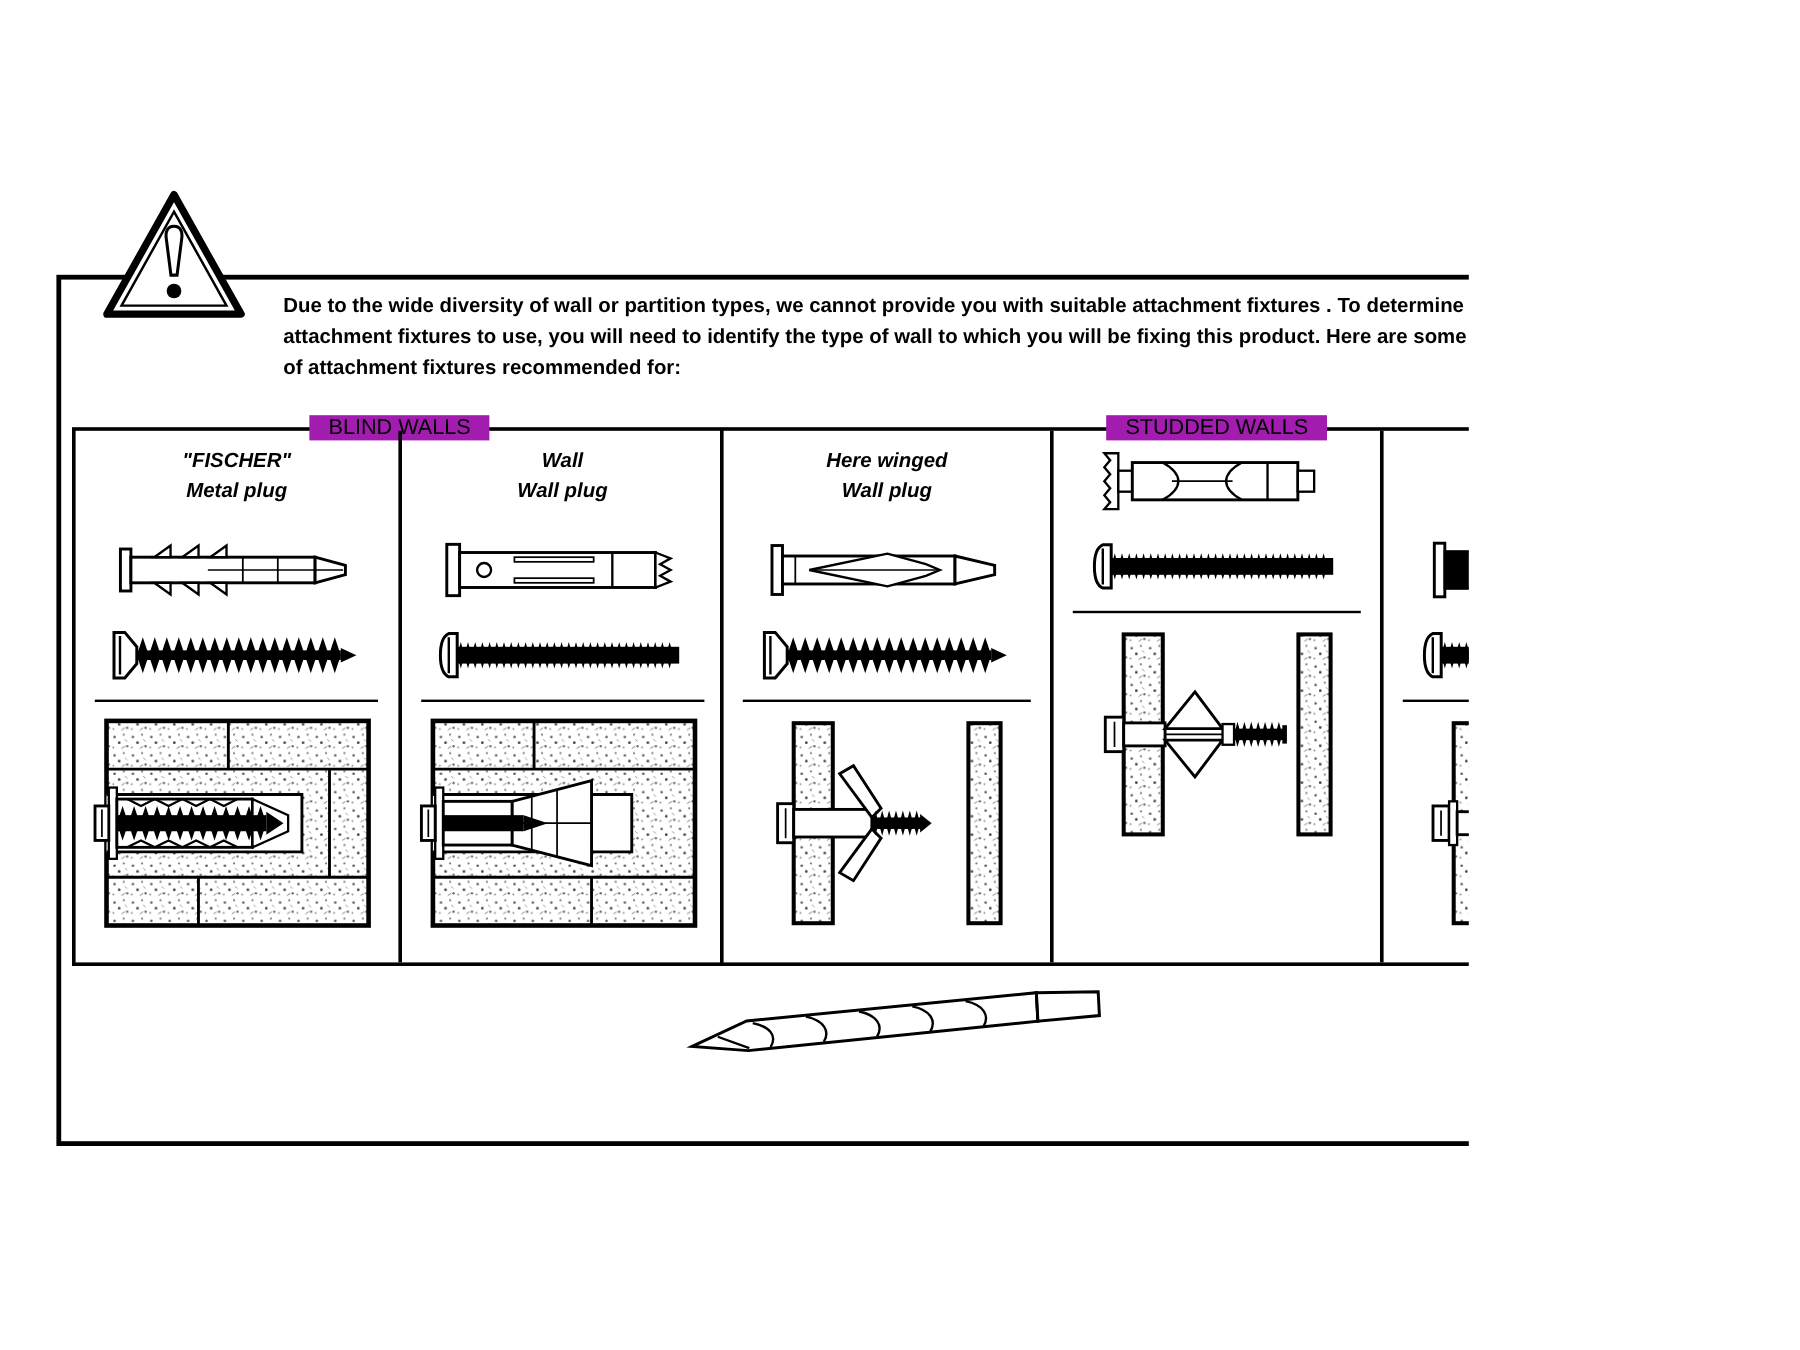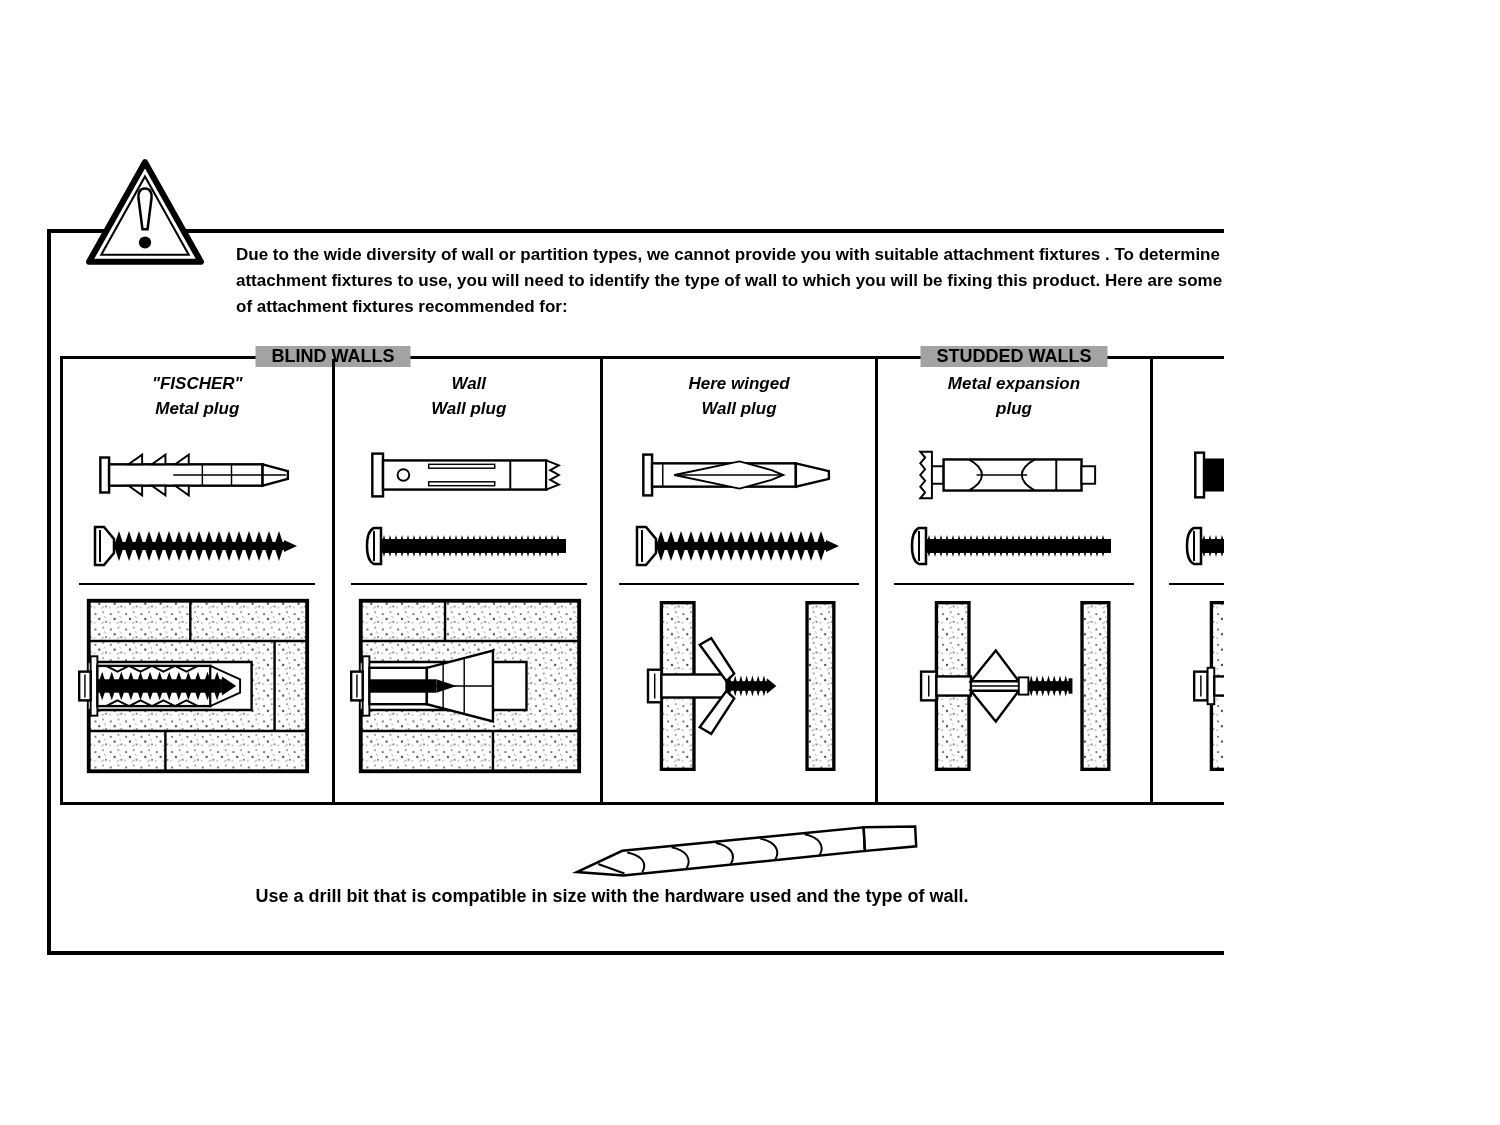--- a/index.html
+++ b/index.html
@@ -12,21 +12,21 @@
   .main-box { position: absolute; left: 47px; top: 229px; width: 1404px; height: 726px; border: 4px solid #000; background: #fff; }
   .warn { position: absolute; }
   .warn.left  { left: 84px;  top: 156px; width: 122px; height: 114px; }
   .warn.right { left: 1296px; top: 163px; width: 124px; height: 114px; }
   .intro { position: absolute; left: 236px; top: 242px; width: 1080px; font-size: 17px; line-height: 26px; font-weight: bold; }
   .sec-box { position: absolute; border: 3px solid #000; background: #fff; }
   .sec-box.blind   { left: 60px;  top: 356px; width: 546px; height: 449px; }
   .sec-box.studded { left: 600px; top: 356px; width: 828px; height: 449px; }
   .sec-title {
     position: absolute; top: -13px; left: 50%; transform: translateX(-50%);
-    background: #a3a3a3; padding: 0 16px; font-size: 18px; font-weight: bold; white-space: nowrap;
+    background: #a21caf; padding: 0 16px; font-size: 18px; font-weight: normal; white-space: nowrap;
   }
   .cols { display: flex; width: 100%; height: 100%; }
   .col { flex: 1 1 0; position: relative; min-width: 0; }
   .col + .col { border-left: 3px solid #000; }
   .col-title {
     height: 74px; display: flex; flex-direction: column; align-items: center; justify-content: center;
     font-style: italic; font-weight: bold; font-size: 17px; line-height: 25px; text-align: center;
   }
   .art-plug  { height: 84px; display: flex; align-items: center; justify-content: center; }
   .art-screw { height: 58px; display: flex; align-items: center; justify-content: center; }
@@ -323,24 +323,20 @@
         </div>
         <div class="rule"></div>
         <div class="art-xsec">
           <svg viewBox="0 0 250 190" width="240" height="182">
               <use href="#xsec-wing"></use>
             </svg>
         </div>
       </div>
 
       <div class="col">
-        <div class="col-title">
-          <div>Metal expansion</div>
-          <div>plug</div>
-        </div>
         <div class="art-plug">
           <svg viewBox="0 0 210 70" width="205" height="68">
               <use href="#plug-expansion"></use>
             </svg>
         </div>
         <div class="art-screw">
           <svg class="screw" viewBox="0 0 210 44" width="212" height="44">
               <path d="M17 4 L10 4 Q3 7 3 22 Q3 37 10 40 L17 40 Z" fill="#fff" stroke="#000" stroke-width="2.5"></path>
               <line x1="10" y1="7" x2="10" y2="37" stroke="#000" stroke-width="2"></line>
               <rect x="17" y="15" width="185" height="14" fill="#000"></rect>
@@ -385,15 +381,14 @@
 
     </div>
   </div>
 
   <div class="drill">
     <svg viewBox="0 0 370 70" width="366" height="70">
         <use href="#drill"></use>
       </svg>
   </div>
 
-  <div class="footer">Use a drill bit that is compatible in size with the hardware used and the type of wall.</div>
 
 </div>
 
 </body></html>

